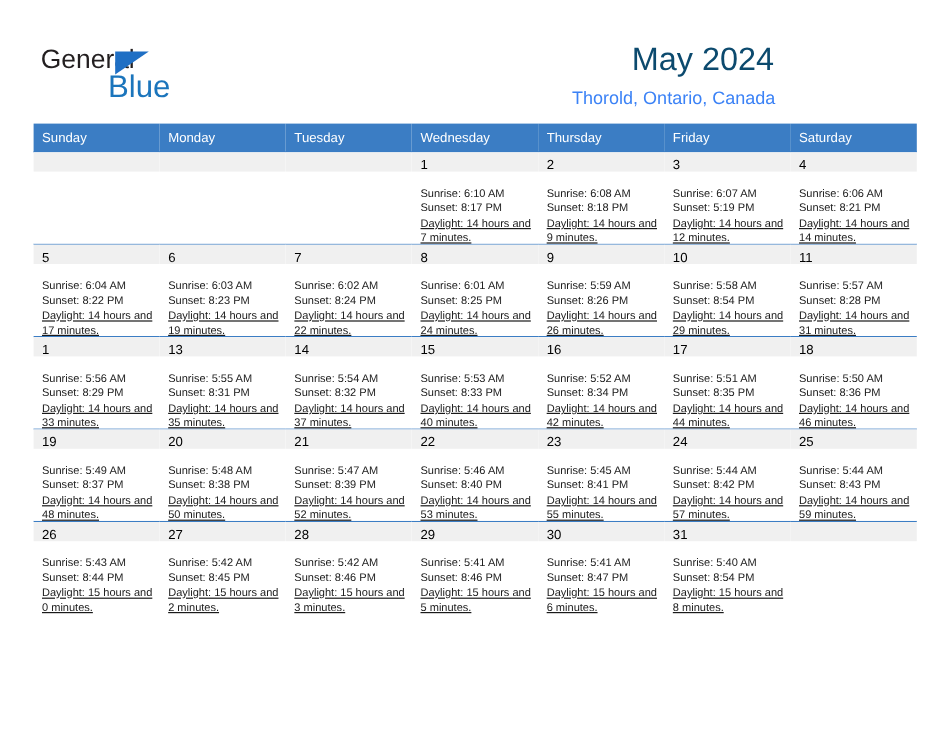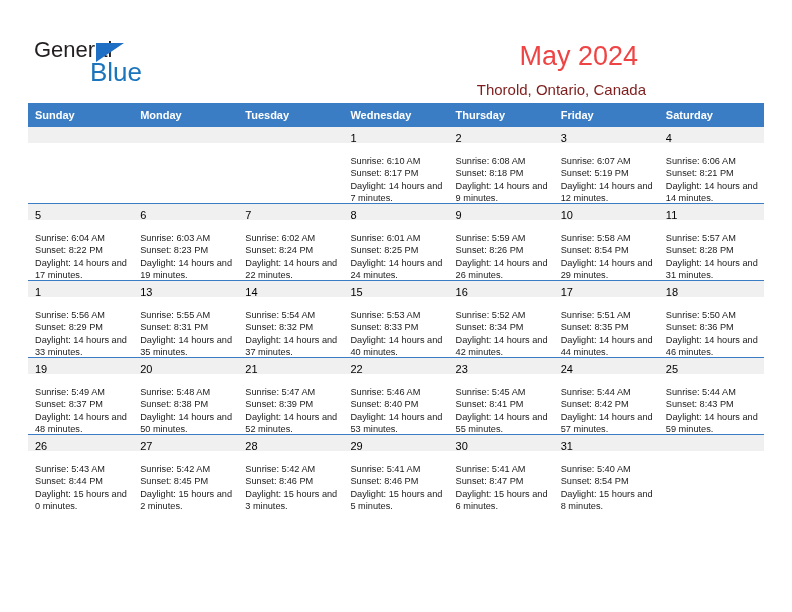--- a/index.html
+++ b/index.html
@@ -69,48 +69,48 @@
 
   .title-block {
     position: absolute;
     right: 36px;
     top: 32px;
     text-align: right;
   }
   .cal-title {
     font-size: 27px;
     line-height: 32px;
-    color: #ef4444;
+    color: #0c4a6e;
     font-weight: normal;
-    margin: 8px;
+    margin: 1px;
     font-family: "Liberation Sans", sans-serif;
   }
   .cal-subtitle {
     font-size: 15px;
     line-height: 20px;
-    color: #7f1d1d;
+    color: #3b82f6;
     margin-top: 8px;
     font-family: "Liberation Sans", sans-serif;
   }
 
   
   .calendar {
     position: absolute;
     left: 28px;
     top: 103px;
     width: 736px;
     border-collapse: collapse;
     table-layout: fixed;
   }
 
   .calendar th {
     background: #3b7dc4;
     color: #ffffff;
     font-size: 11px;
-    font-weight: bold;
+    font-weight: normal;
     text-align: left;
     padding: 5px 0 5px 7px;
     height: 13px;
     font-family: "Liberation Sans", sans-serif;
     border: none;
   }
 
   .calendar td {
     vertical-align: top;
     padding: 0;
@@ -146,20 +146,21 @@
   }
   .cell-line {
     font-size: 9.2px;
     line-height: 12.4px;
     color: #1a1a1a;
     white-space: nowrap;
     font-family: "Liberation Sans", sans-serif;
   }
   .cell-line.wrap {
     white-space: normal;
+    text-decoration: underline;
   }
 
   .empty .daynum-band {
     background: #f0f0f0;
   }
 </style>
 </head>
 <body>
 
 <div class="page">

